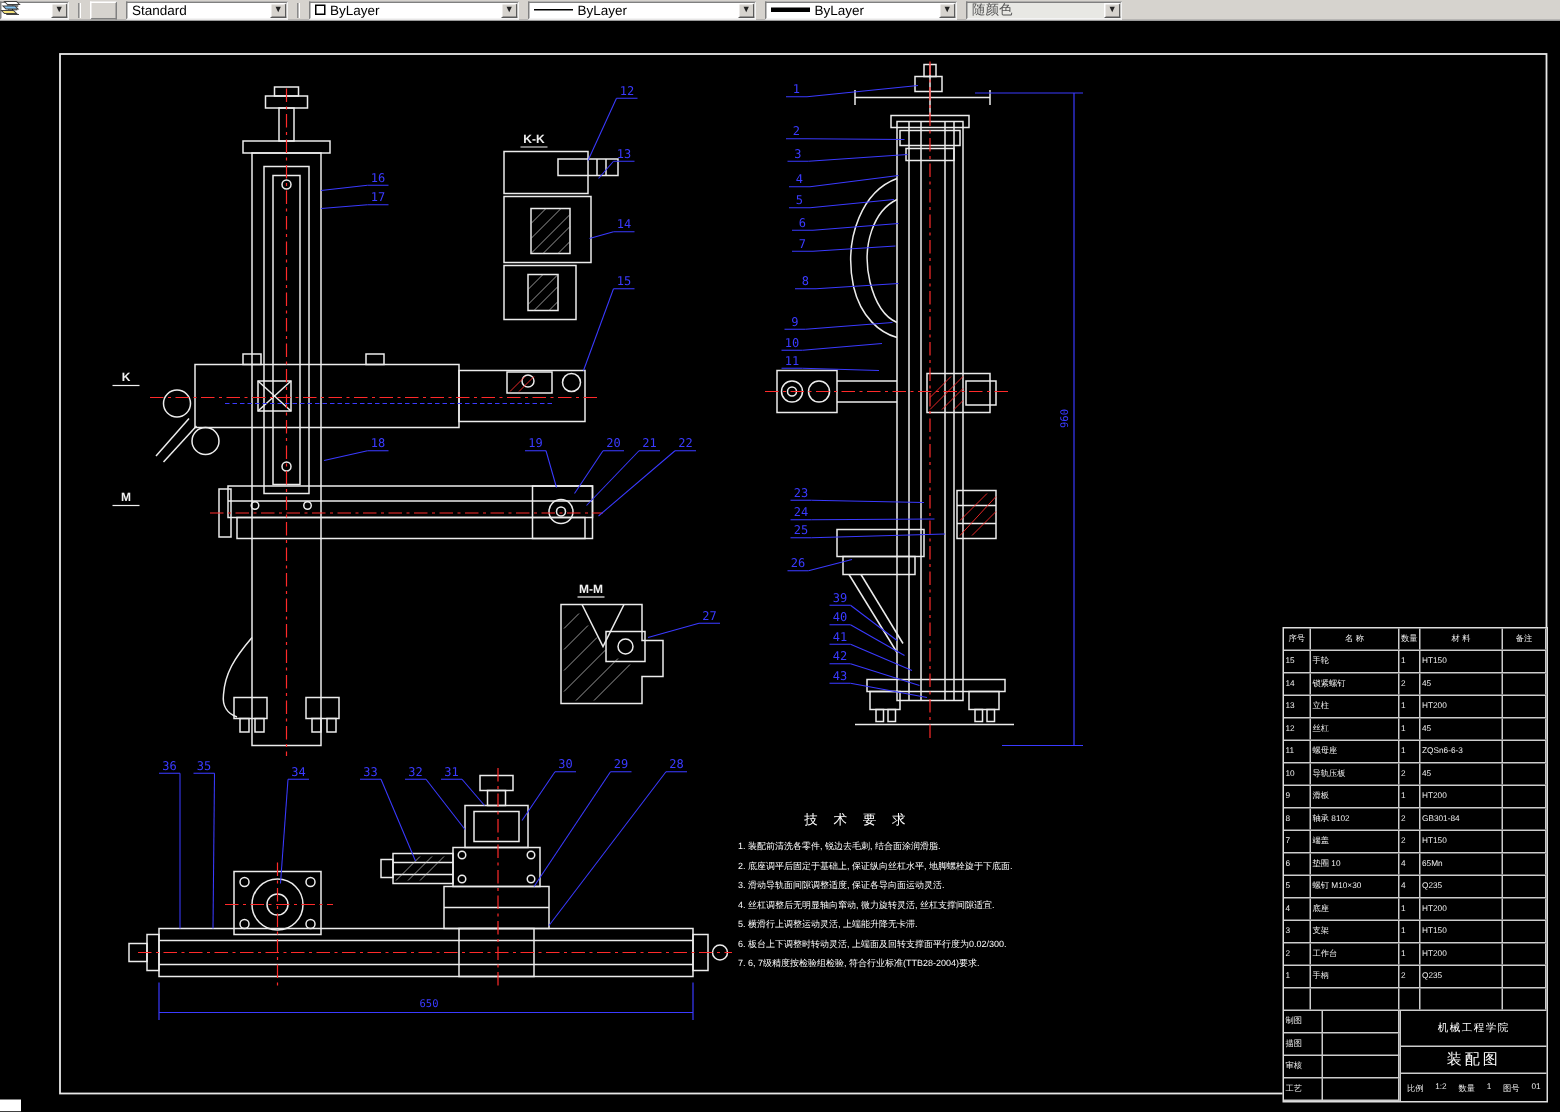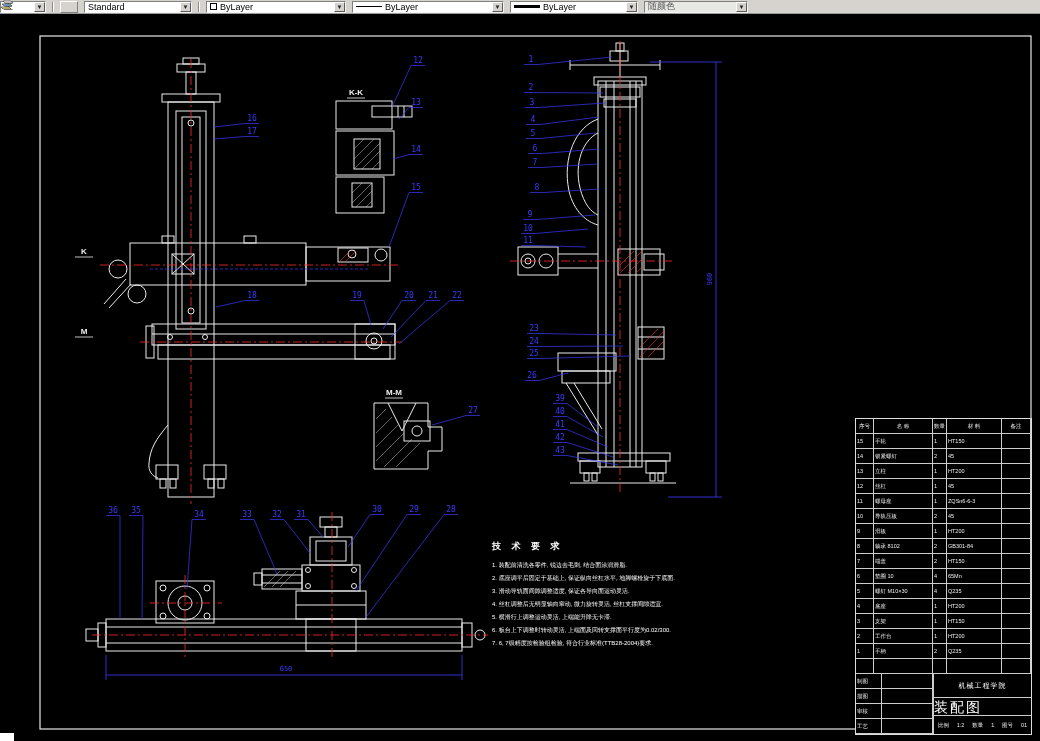--- a/index.html
+++ b/index.html
@@ -36,38 +36,38 @@
   #g-blue{stroke:#3a3aff;fill:none;stroke-width:.8}
   #g-bluedash{stroke:#3a3aff;fill:none;stroke-width:.7;stroke-dasharray:3 2}
   .co{fill:#3a3aff;font-size:8px;text-anchor:middle;font-family:"DejaVu Sans Mono",monospace}
   .co-l{stroke:#3a3aff;stroke-width:.7}
   .dim{fill:#3a3aff;font-size:7px;text-anchor:middle;font-family:"DejaVu Sans Mono",monospace}
   .vl{fill:#f0f0f0;font-size:8px;font-weight:bold;text-anchor:middle}
   .vl-l{stroke:#f0f0f0;stroke-width:.8}
 
   
   .notes{position:absolute;left:492px;top:526px;width:220px;color:#fff}
-  .notes-title{font-size:9px;font-weight:bold;letter-spacing:4px;width:160px;text-align:left;margin-bottom:6px}
+  .notes-title{font-size:9px;font-weight:normal;letter-spacing:4px;width:160px;text-align:center;margin-bottom:6px}
   .note-line{font-size:6px;line-height:13px;white-space:nowrap}
 
   
   .titleblock{position:absolute;left:855px;top:404px;width:177px;height:317px;
               border:1px solid #ddd;background:#000}
   .tb-row{display:grid;grid-template-columns:18px 59px 14px 55px 1fr;height:15px;border-bottom:1px solid #ccc}
   .tb-cell{border-right:1px solid #ccc;font-size:5.5px;line-height:14px;color:#eee;
            padding:0 1px;overflow:hidden;white-space:nowrap}
   .tb-row.hdr .tb-cell{text-align:center}
   .tb-footer{display:flex;height:60px}
   .tb-sign{width:78px;display:grid;grid-template-columns:26px 1fr;grid-auto-rows:15px;border-right:1px solid #ccc}
   .sg-cell{border-bottom:1px solid #ccc;border-right:1px solid #ccc;font-size:5.5px;color:#eee;
            line-height:14px;padding-left:1px;overflow:hidden}
   .tb-right{flex:1;display:flex;flex-direction:column}
   .tb-org{height:24px;border-bottom:1px solid #ccc;color:#fff;font-size:7px;text-align:center;
           line-height:24px;letter-spacing:1px;overflow:hidden}
-  .tb-doc{height:18px;border-bottom:1px solid #ccc;color:#fff;font-size:14px;
+  .tb-doc{height:18px;border-bottom:1px solid #ccc;color:#fff;font-size:10px;text-align:center;
           line-height:18px;letter-spacing:2px;overflow:hidden}
   .tb-meta{flex:1;display:flex;align-items:center;justify-content:space-around;color:#eee;font-size:5.5px}
 
   .cmd-fragment{position:absolute;left:0;top:733px;width:14px;height:8px;background:#fff}
 </style>
 </head>
 <body>
 
 <div class="toolbar">
   <div class="combo" style="width:46px">

